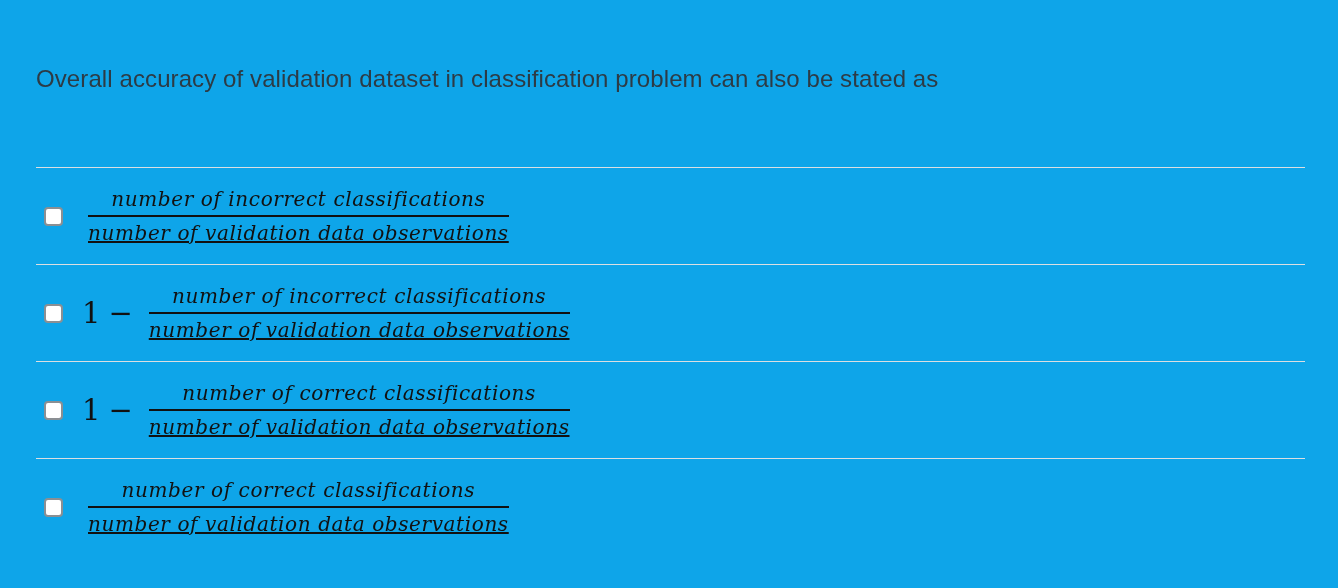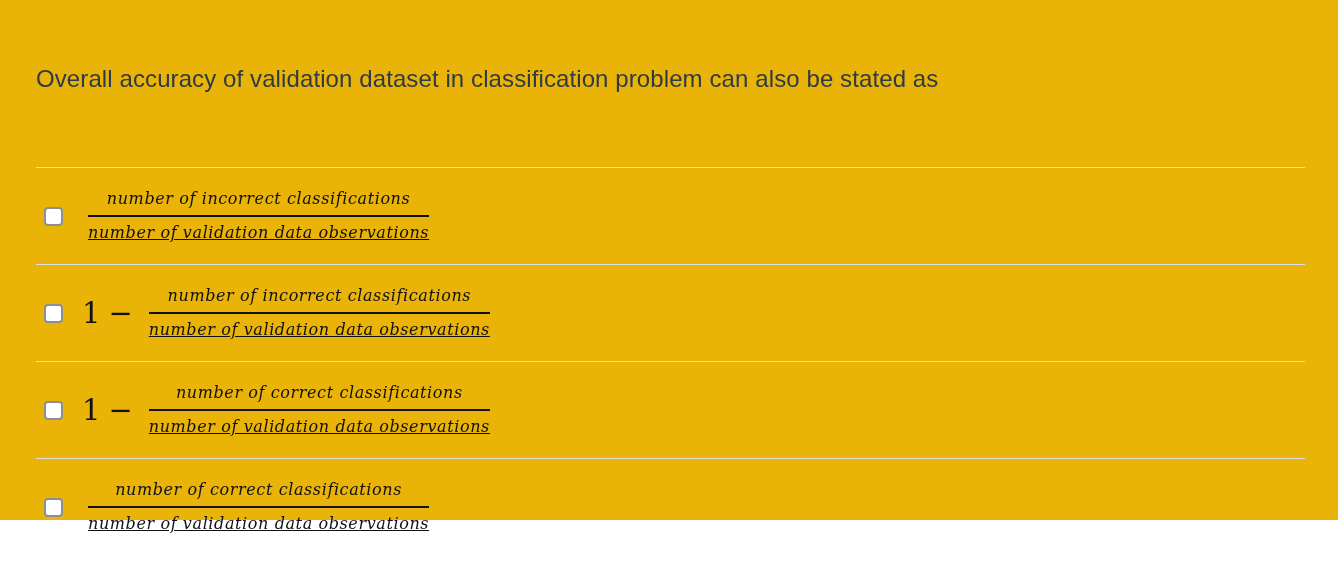--- a/index.html
+++ b/index.html
@@ -11,22 +11,22 @@
     overflow: hidden;
   }
   body {
     font-family: "Liberation Sans", sans-serif;
     -webkit-font-smoothing: antialiased;
   }
 
   .page {
     position: relative;
     width: 1338px;
-    height: 520px;
-    background: #eab308;
+    height: 588px;
+    background: #0ea5e9;
   }
 
   
   .question-stem {
     position: absolute;
     left: 36px;
     top: 62px;
     font-size: 24px;
     line-height: 34px;
     font-weight: 400;
@@ -101,21 +101,21 @@
     display: inline-flex;
     flex-direction: column;
     align-items: center;
     justify-content: center;
     vertical-align: middle;
   }
   .fraction .numerator,
   .fraction .denominator {
     font-family: "DejaVu Serif", "Liberation Serif", serif;
     font-style: italic;
-    font-size: 16px;
+    font-size: 20px;
     line-height: 28px;
     white-space: nowrap;
     color: #111111;
     letter-spacing: 0.6px;
   }
   .fraction .numerator {
     padding: 0 12px 2px 12px;
   }
   .fraction .denominator {
     padding: 2px 0 0 0;

